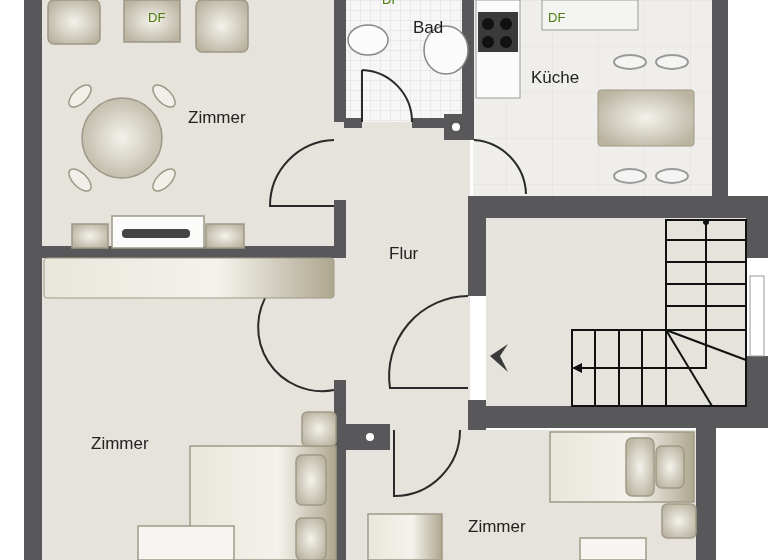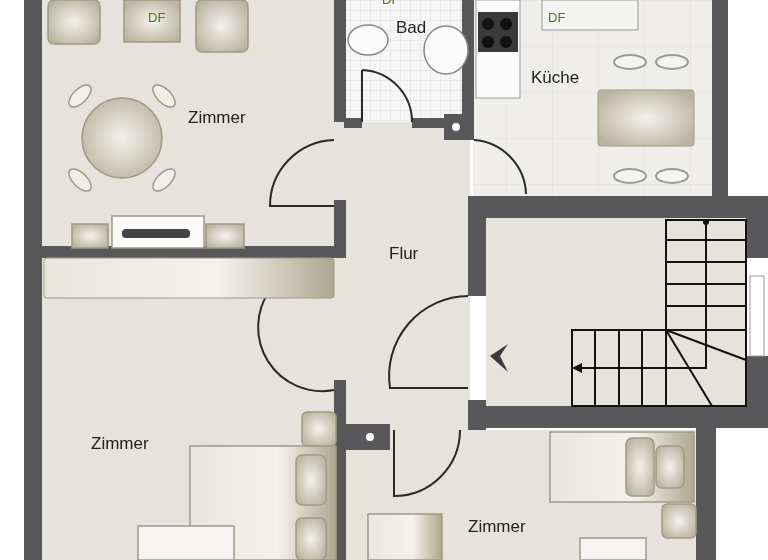--- a/index.html
+++ b/index.html
@@ -149,18 +149,18 @@
       <rect x="368" y="514" width="74" height="46" fill="url(#furnH)"></rect>
       <rect x="580" y="538" width="66" height="22" fill="#f6f5f1"></rect>
     </g>
   </svg>
 
   <div class="df" style="left:148px;top:10px;">DF</div>
   <div class="df" style="left:382px;top:-8px;">DF</div>
   <div class="df" style="left:548px;top:10px;">DF</div>
 
   <div class="lbl" style="left:188px;top:108px;">Zimmer</div>
-  <div class="lbl" style="left:396px;top:18px;">Bad</div>
+  <div class="lbl" style="left:413px;top:18px;">Bad</div>
   <div class="lbl" style="left:531px;top:68px;">Küche</div>
   <div class="lbl" style="left:389px;top:244px;">Flur</div>
   <div class="lbl" style="left:91px;top:434px;">Zimmer</div>
   <div class="lbl" style="left:468px;top:517px;">Zimmer</div>
 </div>
 
 </body></html>

